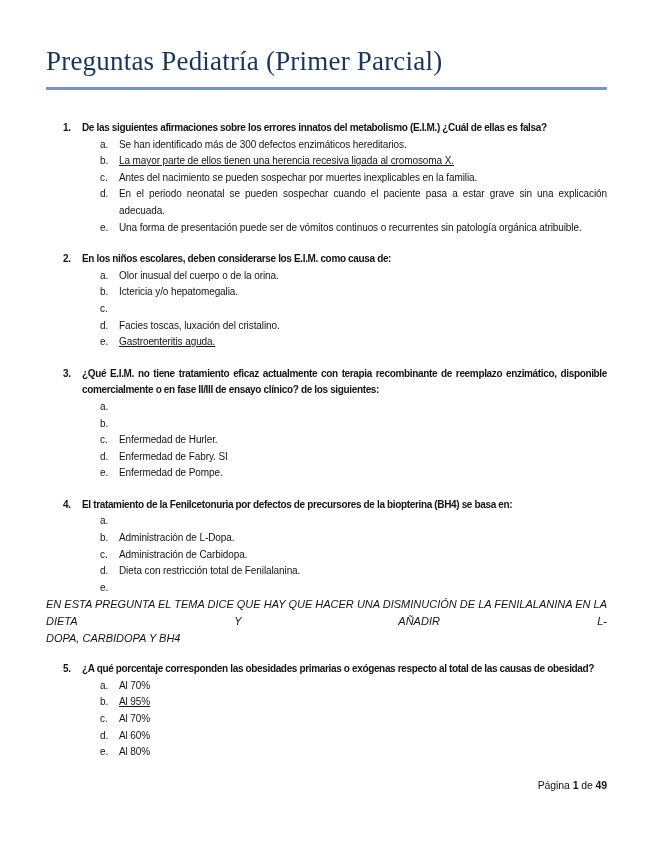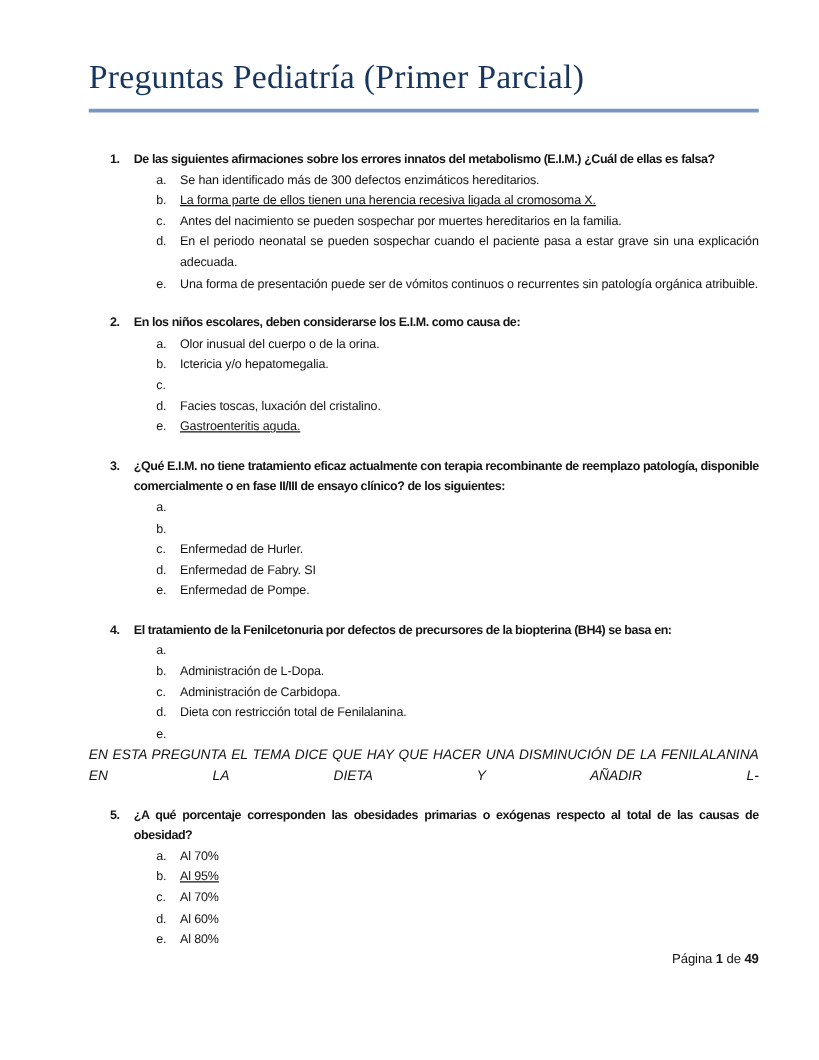--- a/index.html
+++ b/index.html
@@ -5,21 +5,21 @@
   * { margin:0; padding:0; box-sizing:border-box; }
   html, body { background:#ffffff; }
   body {
     width:655px; height:848px;
     font-family:"Liberation Sans","DejaVu Sans",sans-serif;
     color:#141414;
     overflow:hidden;
   }
   .page {
     width:655px; height:668px;
-    padding:42px 48px 0 71px;
+    padding:42px 48px 0 46px;
     position:relative;
     background:#ffffff;
   }
   .title {
     font-family:"Liberation Serif","DejaVu Serif",serif;
     font-weight:400;
     font-size:27px;
     line-height:38px;
     color:#17365D;
     letter-spacing:0.2px;
@@ -51,21 +51,21 @@
   .opt-letter { flex:0 0 19px; margin-left:54px; }
   .opt-text { flex:1; text-align:justify; }
   .opt-text.u { text-decoration:underline; }
   .note-line {
     font-style:italic;
     font-size:11px;
     letter-spacing:0;
   }
   .note-first { text-align:justify; text-align-last:justify; }
   .footer {
-    margin-top:0;
+    margin-top:18px;
     text-align:right;
     font-size:10.5px;
     letter-spacing:-0.1px;
     color:#141414;
   }
   .footer .b { font-weight:700; }
   .footer span { display:inline; }
 </style>
 </head>
 <body>
@@ -82,25 +82,25 @@
       <div class="q-row">
         <span class="q-num">1.</span>
         <p class="q-text">De las siguientes afirmaciones sobre los errores innatos del metabolismo (E.I.M.) ¿Cuál de ellas es falsa?</p>
       </div>
       <div class="opt-row">
         <span class="opt-letter">a.</span>
         <p class="opt-text">Se han identificado más de 300 defectos enzimáticos hereditarios.</p>
       </div>
       <div class="opt-row">
         <span class="opt-letter">b.</span>
-        <p class="opt-text u">La forma parte de ellos tienen una herencia recesiva ligada al cromosoma X.</p>
-      </div>
-      <div class="opt-row">
-        <span class="opt-letter">c.</span>
-        <p class="opt-text">Antes del nacimiento se pueden sospechar por muertes hereditarios en la familia.</p>
+        <p class="opt-text u">La mayor parte de ellos tienen una herencia recesiva ligada al cromosoma X.</p>
+      </div>
+      <div class="opt-row">
+        <span class="opt-letter">c.</span>
+        <p class="opt-text">Antes del nacimiento se pueden sospechar por muertes inexplicables en la familia.</p>
       </div>
       <div class="opt-row">
         <span class="opt-letter">d.</span>
         <p class="opt-text">En el periodo neonatal se pueden sospechar cuando el paciente pasa a estar grave sin una explicación adecuada.</p>
       </div>
       <div class="opt-row">
         <span class="opt-letter">e.</span>
         <p class="opt-text">Una forma de presentación puede ser de vómitos continuos o recurrentes sin patología orgánica atribuible.</p>
       </div>
     </section>
@@ -127,21 +127,21 @@
       </div>
       <div class="opt-row">
         <span class="opt-letter">e.</span>
         <p class="opt-text u">Gastroenteritis aguda.</p>
       </div>
     </section>
 
     <section class="question">
       <div class="q-row">
         <span class="q-num">3.</span>
-        <p class="q-text">¿Qué E.I.M. no tiene tratamiento eficaz actualmente con terapia recombinante de reemplazo patología, disponible comercialmente o en fase II/III de ensayo clínico? de los siguientes:</p>
+        <p class="q-text">¿Qué E.I.M. no tiene tratamiento eficaz actualmente con terapia recombinante de reemplazo enzimático, disponible comercialmente o en fase II/III de ensayo clínico? de los siguientes:</p>
       </div>
       <div class="opt-row">
         <span class="opt-letter">a.</span>
       </div>
       <div class="opt-row">
         <span class="opt-letter">b.</span>
       </div>
       <div class="opt-row">
         <span class="opt-letter">c.</span>
         <p class="opt-text">Enfermedad de Hurler.</p>
@@ -173,20 +173,21 @@
         <p class="opt-text">Administración de Carbidopa.</p>
       </div>
       <div class="opt-row">
         <span class="opt-letter">d.</span>
         <p class="opt-text">Dieta con restricción total de Fenilalanina.</p>
       </div>
       <div class="opt-row">
         <span class="opt-letter">e.</span>
       </div>
       <p class="note-line note-first">EN ESTA PREGUNTA EL TEMA DICE QUE HAY QUE HACER UNA DISMINUCIÓN DE LA FENILALANINA EN LA DIETA Y AÑADIR L-</p>
+      <p class="note-line">DOPA, CARBIDOPA Y BH4</p>
     </section>
 
     <section class="question">
       <div class="q-row">
         <span class="q-num">5.</span>
         <p class="q-text">¿A qué porcentaje corresponden las obesidades primarias o exógenas respecto al total de las causas de obesidad?</p>
       </div>
       <div class="opt-row">
         <span class="opt-letter">a.</span>
         <p class="opt-text">Al 70%</p>

